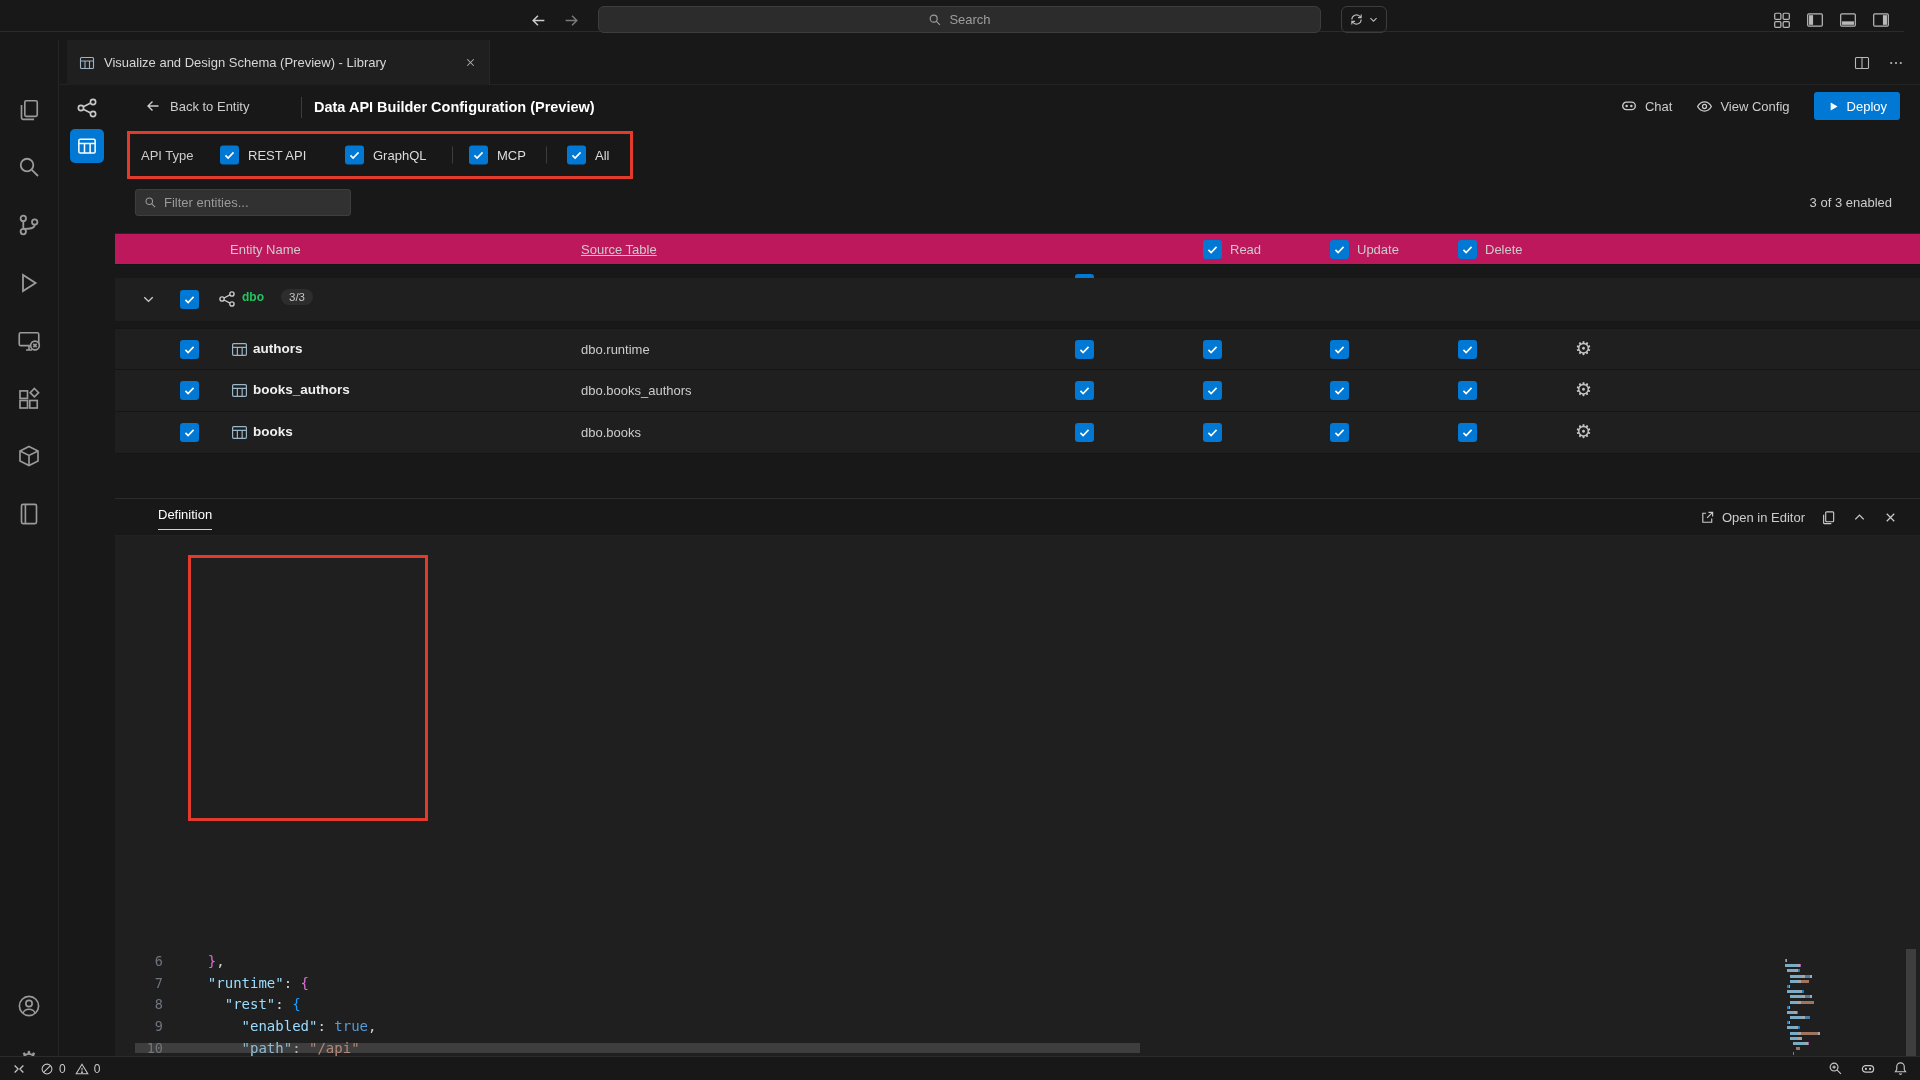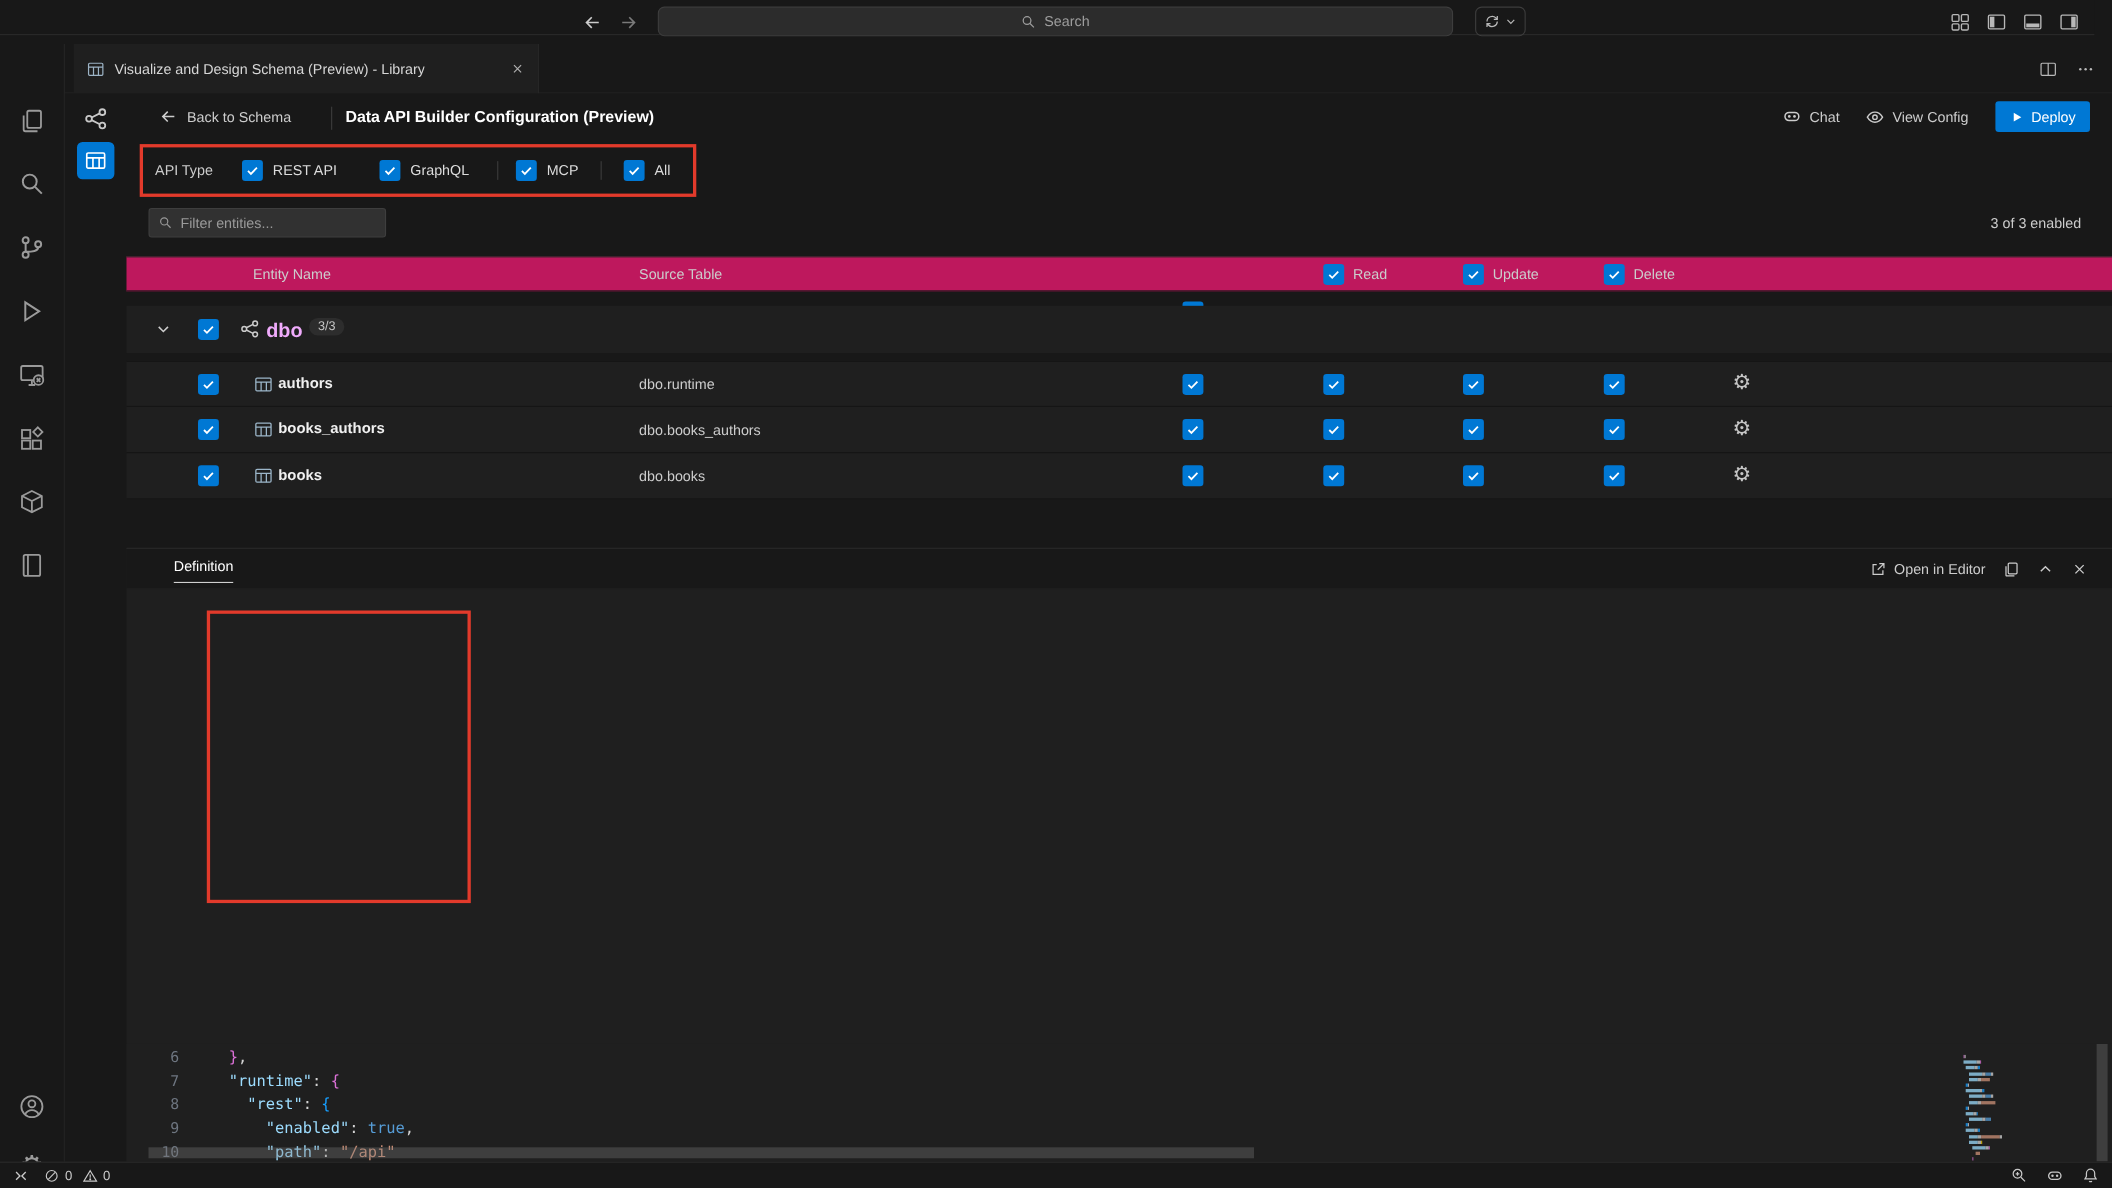--- a/index.html
+++ b/index.html
@@ -49,26 +49,26 @@
   .api-row > * { position:absolute; top:50%; transform:translateY(-50%); }
   .api-label { color:#cccccc; }
   .api-opt-label { color:#dcdcdc; }
   .vsep { width:1px; height:17px; background:#3c3c3c; }
 
   .filter-input { position:absolute; left:20px; top:104px; width:216px; height:27px; background:#313131; border:1px solid #3e3e3e; border-radius:3px; display:flex; align-items:center; gap:7px; padding:0 8px; color:#9a9a9a; }
   .enabled-summary { position:absolute; right:28px; top:110px; color:#cccccc; }
 
   .tbl-header { position:absolute; left:0; right:0; top:148px; height:32px; background:#be185d; border-top:1px solid #262626; border-bottom:1px solid #141414; color:#cccccc; }
   .tbl-header .col-entity { position:absolute; left:115px; top:8px; }
-  .tbl-header .col-source { position:absolute; left:466px; top:8px; }
+  .tbl-header .col-source { position:absolute; left:466px; top:8px;text-decoration:underline; }
   .perm-col { position:absolute; top:6px; display:flex; align-items:center; gap:8px; }
 
   .group-row { position:absolute; left:0; right:0; top:193px; height:43px; background:#1f1f1f; }
   .group-row > * { position:absolute; }
-  .group-name { font-size:18px; font-weight:700; color:#f0abfc; }
+  .group-name { font-size:12px; font-weight:700; color:#22c55e; }
   .badge { background:#2d2d2d; border-radius:9px; padding:2px 8px; font-size:11.5px; color:#c5c5c5; }
 
   .rows { position:absolute; left:0; right:0; top:243px; }
   .t-row { position:relative; height:42px; background:#1f1f1f; border-bottom:1px solid #151515; }
   .t-row:first-child { border-top:1px solid #151515; }
   .row-name { position:absolute; left:138px; top:12px; font-size:13.5px; font-weight:700; color:#f0f0f0; }
   .row-source { position:absolute; left:466px; top:13px; color:#cccccc; }
   .row-gear { position:absolute; left:1460px; top:10px; font-size:19px; line-height:20px; color:#c5c5c5; cursor:pointer; }
 
   .cb { width:19px; height:19px; border-radius:3px; background:var(--accent); display:inline-flex; align-items:center; justify-content:center; flex:0 0 auto; }
@@ -283,21 +283,21 @@
 </div>
 
 <div class="main">
 
   <div class="back-btn">
     <span>
       <svg width="16" height="16" viewBox="0 0 16 16" fill="none" stroke="currentColor" stroke-width="1.4">
           <path d="M13.5 8H3M7.5 3.5 3 8l4.5 4.5"></path>
         </svg>
     </span>
-    <span>Back to Schema</span>
+    <span>Back to Entity</span>
   </div>
   <div class="hdr-divider"></div>
   <div class="cfg-title">Data API Builder Configuration (Preview)</div>
 
   <div class="hdr-actions">
     <span class="hdr-link">
       <span>
         <svg width="18" height="18" viewBox="0 0 16 16" fill="none" stroke="currentColor" stroke-width="1.2">
             <rect x="2.4" y="4.6" width="11.2" height="6.6" rx="3.3"></rect>
             <circle cx="5.9" cy="7.9" r="1.1" fill="currentColor" stroke="none"></circle>

